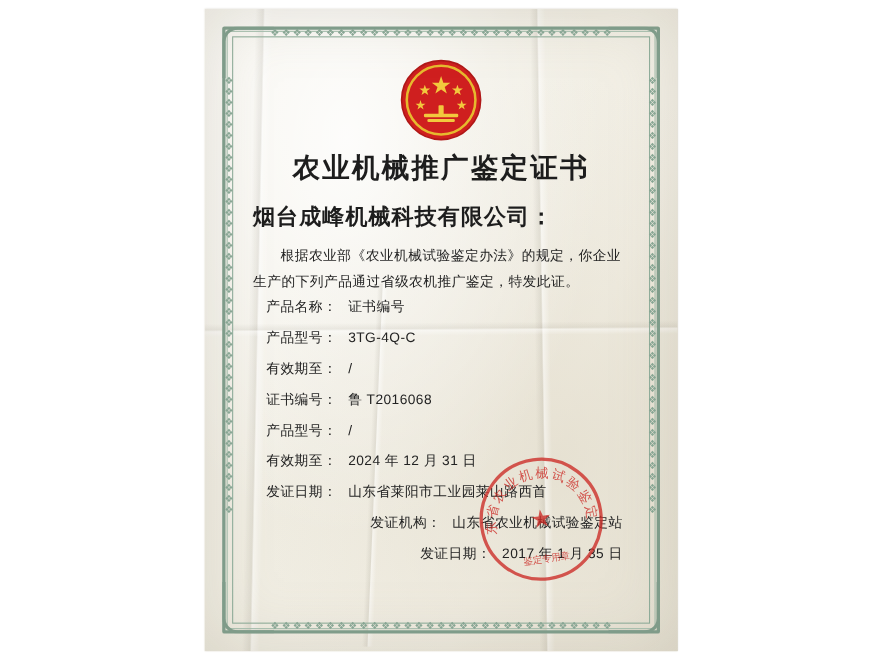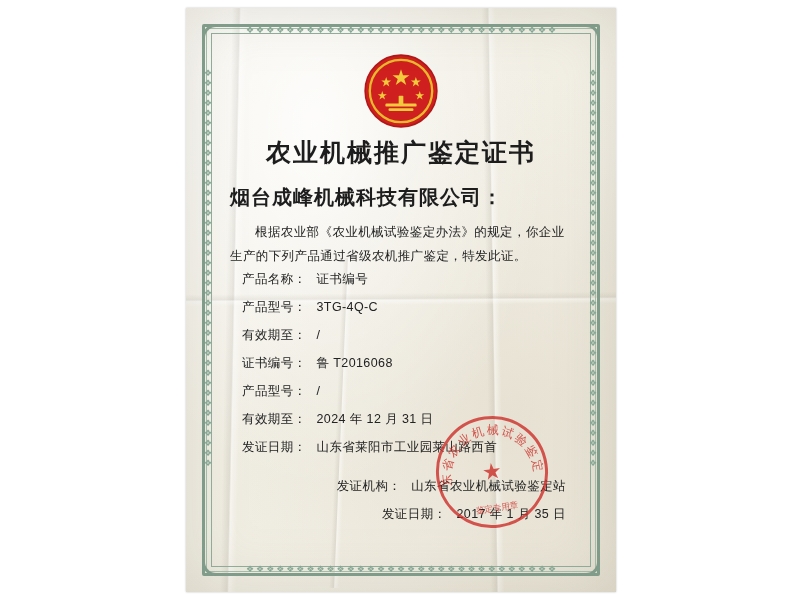--- a/index.html
+++ b/index.html
@@ -173,21 +173,20 @@
     white-space: nowrap;
   }
   .field-value {
     margin-left: 10px;
     white-space: nowrap;
   }
 
   .field-row.right-align {
     justify-content: flex-end;
     padding-right: 6px;
-    align-items: flex-end;
   }
 
   
   .seal {
     position: absolute;
     left: 250px;
     top: 408px;
     width: 112px;
     height: 112px;
     opacity: 0.78;

